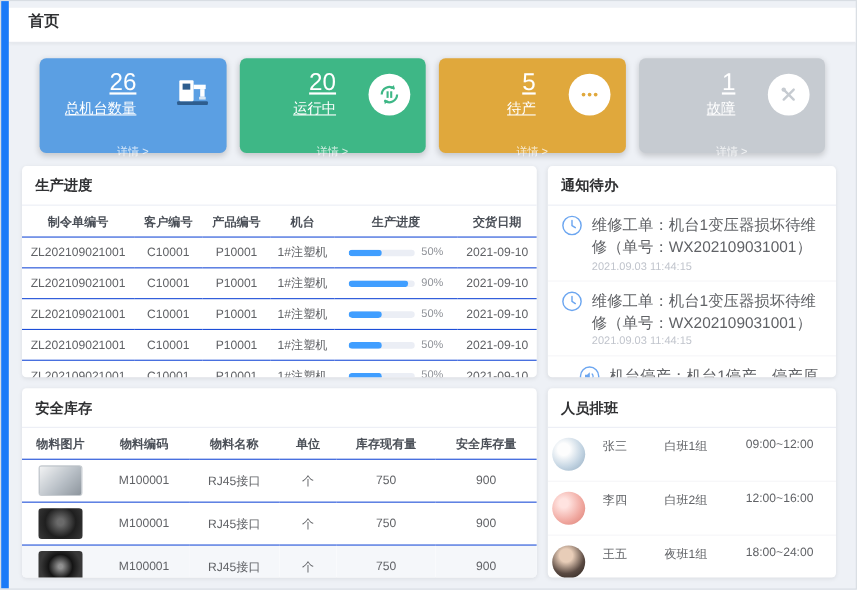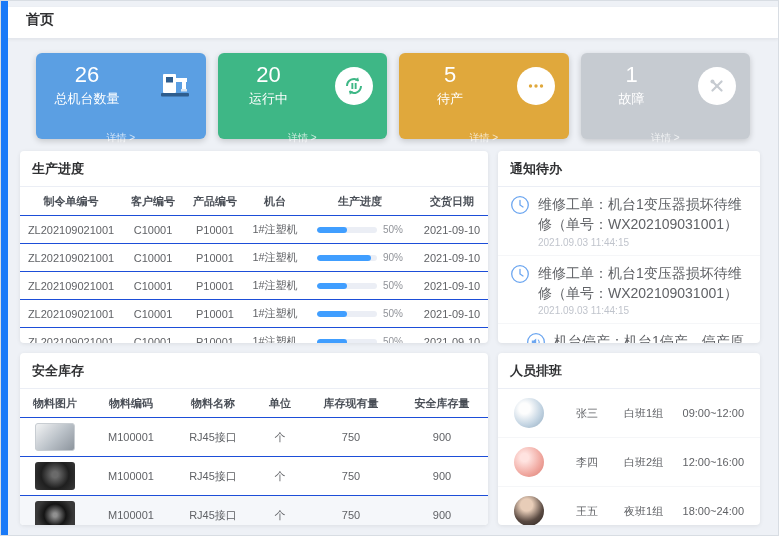--- a/index.html
+++ b/index.html
@@ -18,21 +18,21 @@
     border-bottom:1px solid #e4e7ed; box-shadow:0 1px 3px rgba(0,0,0,.05);
     margin-top:6px;
   }
   .tab-home { font-size:14px; font-weight:bold; color:#303133; cursor:pointer; padding:4px 6px; }
   .main { margin-left:7px; }
 
   
   .cards { display:flex; gap:12px; padding:0 28px; margin-top:14px; }
   .card { flex:1; border-radius:6px; padding:10px 14px 6px; color:#fff; height:86px; box-shadow:0 2px 6px rgba(0,0,0,.18); cursor:pointer; }
   .card-top { display:flex; justify-content:space-between; align-items:center; }
-  .card-info { text-align:center; min-width:74px; }
+  .card-info { text-align:right; min-width:74px;text-decoration:underline; }
   .card-num { font-size:22px; line-height:1.1; }
   .card-label { font-size:13px; margin-top:3px; }
   .icon-circle { width:38px; height:38px; border-radius:50%; background:#fff; display:flex; align-items:center; justify-content:center; }
   .card-detail { text-align:center; font-size:10px; opacity:.75; margin-top:23px; }
 
   
   .grid {
     display:grid; grid-template-columns:468px 1fr; grid-template-rows:192px 172px;
     gap:10px; padding:0 18px 0 12px; margin-top:12px;
   }
@@ -57,21 +57,21 @@
   .notif-time { font-size:10px; color:#c0c4cc; margin-top:2px; }
 
   
   .inv-table td { padding:5px 3px; }
   .mat { width:40px; height:28px; margin:0 auto; border-radius:3px; position:relative; }
   .mat-rj45 { background:linear-gradient(135deg,#f2f3f4,#b9c0c7 55%,#8d959d); border:1px solid #c8cdd2; }
   .mat-conn  { background:radial-gradient(circle at 50% 45%, #6a6a6a 12%, #1f1f1f 55%, #3a3a3a); }
   .mat-speaker { background:radial-gradient(circle at 50% 50%, #909090 8%, #141414 45%, #383838 75%); }
 
   
-  .sched-row { display:flex; align-items:center; padding:9px 16px; border-bottom:1px solid #f5f6f8;gap:16px; }
+  .sched-row { display:flex; align-items:flex-start; padding:9px 4px; border-bottom:1px solid #f5f6f8; }
   .sched-row:last-child { border-bottom:none; }
   .avatar { width:30px; height:30px; border-radius:50%; flex:0 0 30px; }
   .av-1 { background:radial-gradient(circle at 35% 35%, #fdfdfd 20%, #c3d4e2 60%, #8fa8bd); }
   .av-2 { background:radial-gradient(circle at 35% 35%, #ffe3e0 15%, #f0a8a0 60%, #d97b70); }
   .av-3 { background:radial-gradient(circle at 42% 30%, #e8cdb8 22%, #5a4a42 60%, #241e1a); }
   .sched-name { width:56px; margin-left:16px; font-size:11px; color:#606266; }
   .sched-shift { width:74px; font-size:11px; color:#606266; }
   .sched-time { font-size:11px; color:#606266; }
 </style>
 </head>

